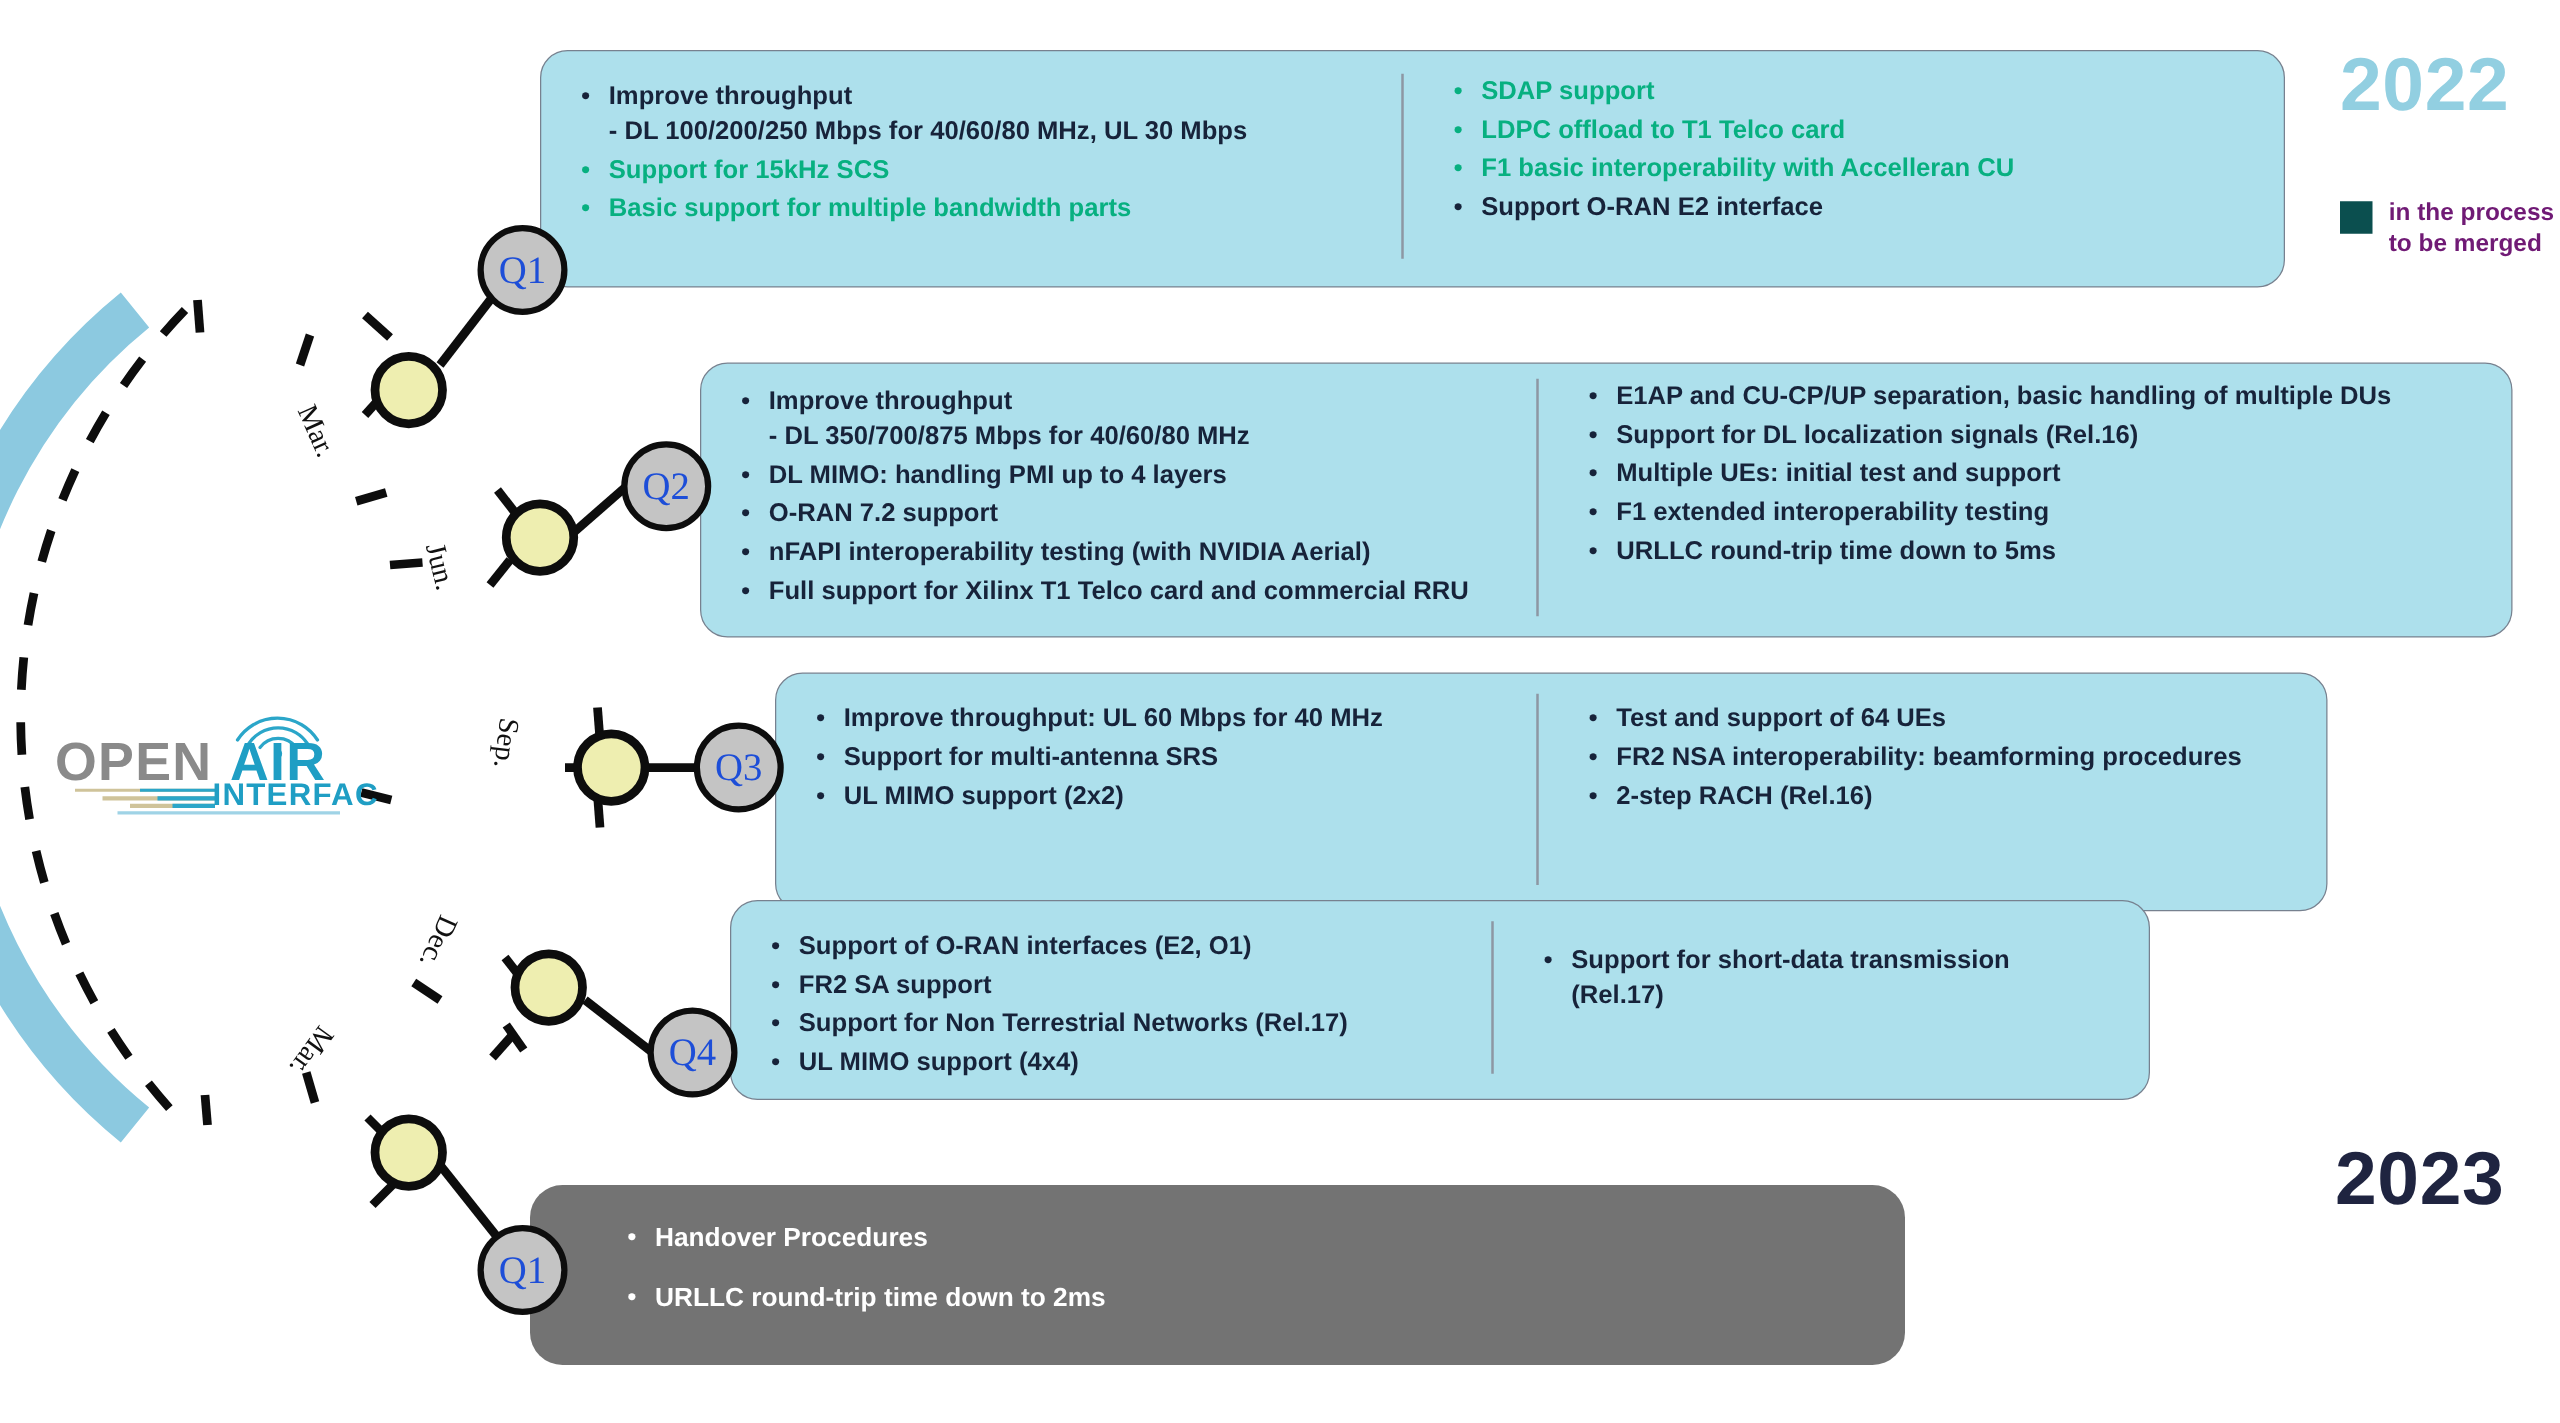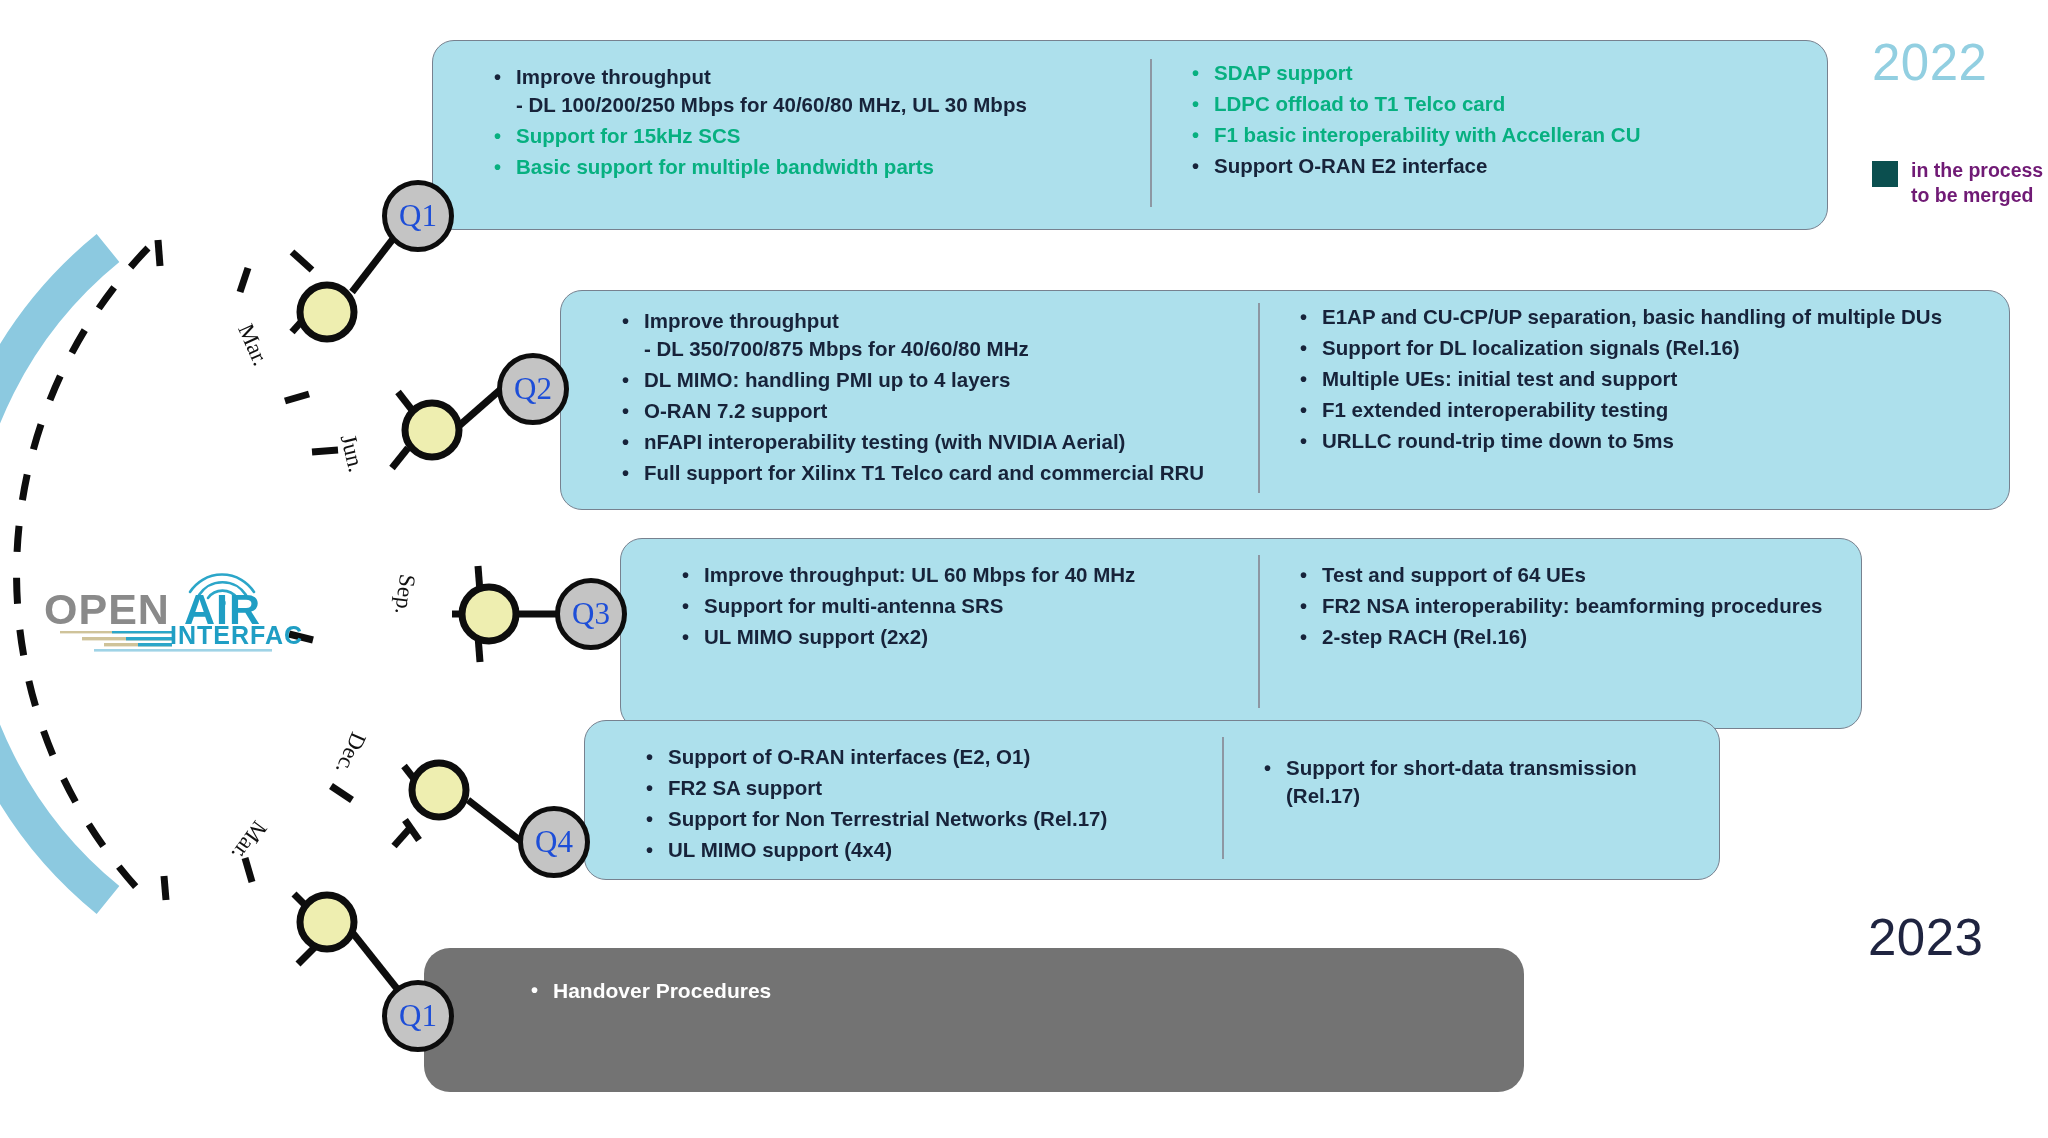--- a/index.html
+++ b/index.html
@@ -70,21 +70,21 @@
   .card.dark {
     background: #737373;
     border: none;
   }
 
   .col {
     display: flex;
     flex-direction: column;
     justify-content: flex-start;
   }
-  .col.left  { flex: 0 0 auto; margin-left: 29px; }
+  .col.left  { flex: 0 0 auto; }
   .col.right { flex: 1 1 auto; }
 
   .divider {
     flex: 0 0 2px;
     width: 2px;
     background: #8d97a3;
     align-self: stretch;
   }
 
   ul.bullets {
@@ -115,22 +115,22 @@
   .card.dark ul.bullets li {
     color: #ffffff;
     font-size: 21px;
     line-height: 30px;
     margin-bottom: 18px;
   }
 
   
   .year {
     position: absolute;
-    font-size: 51px;
-    font-weight: normal;
+    font-size: 60px;
+    font-weight: bold;
     letter-spacing: 0.5px;
   }
   #year-2022 { color: #92cfe1; left: 1872px; top: 33px; }
   #year-2023 { color: #1f2440; left: 1868px; top: 908px; }
 
   
   #legend {
     position: absolute;
     left: 1872px;
     top: 158px;
@@ -345,20 +345,21 @@
         <li>Support for short-data transmission
 (Rel.17)</li>
       </ul>
     </div>
   </div>
 
   <div class="card dark" style="left:424px; top:948px; width:1100px; height:144px; border-radius:26px;">
     <div class="col left" style="width:1000px; padding:28px 0 0 74px;">
       <ul class="bullets">
         <li>Handover Procedures</li>
+        <li>URLLC round-trip time down to 2ms</li>
       </ul>
     </div>
   </div>
 
   <div class="year" id="year-2022">2022</div>
   <div class="year" id="year-2023">2023</div>
 
   <div id="legend">
     <div class="swatch"></div>
     <div class="legend-text">in the process

